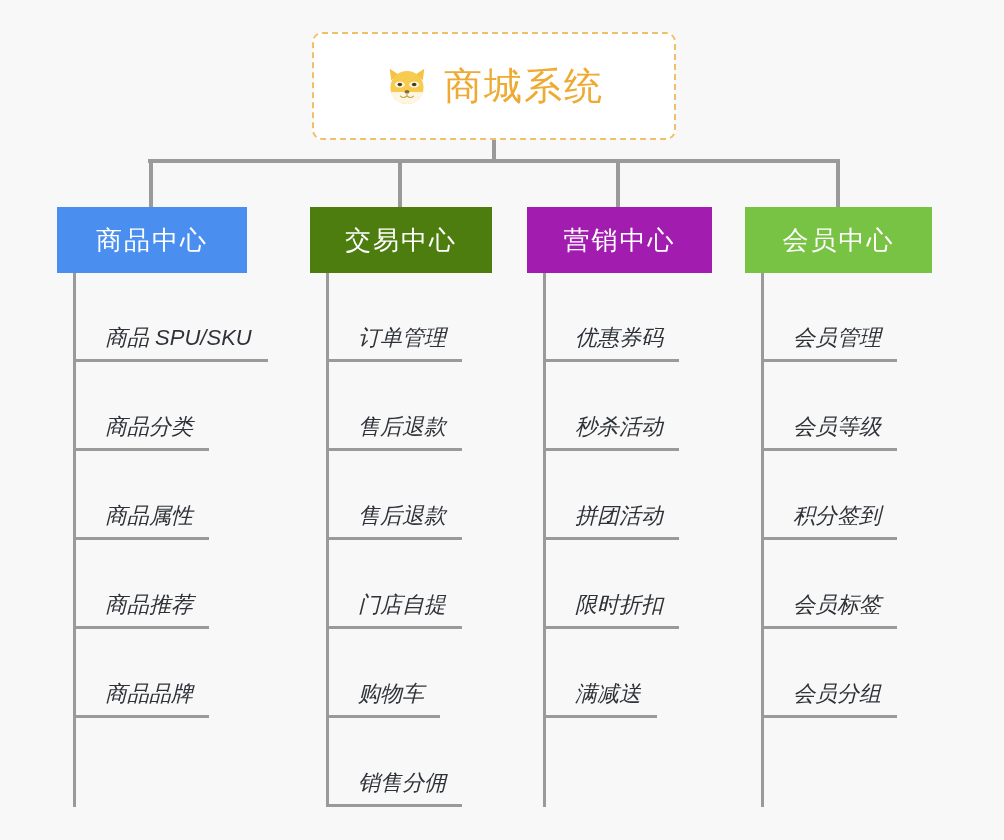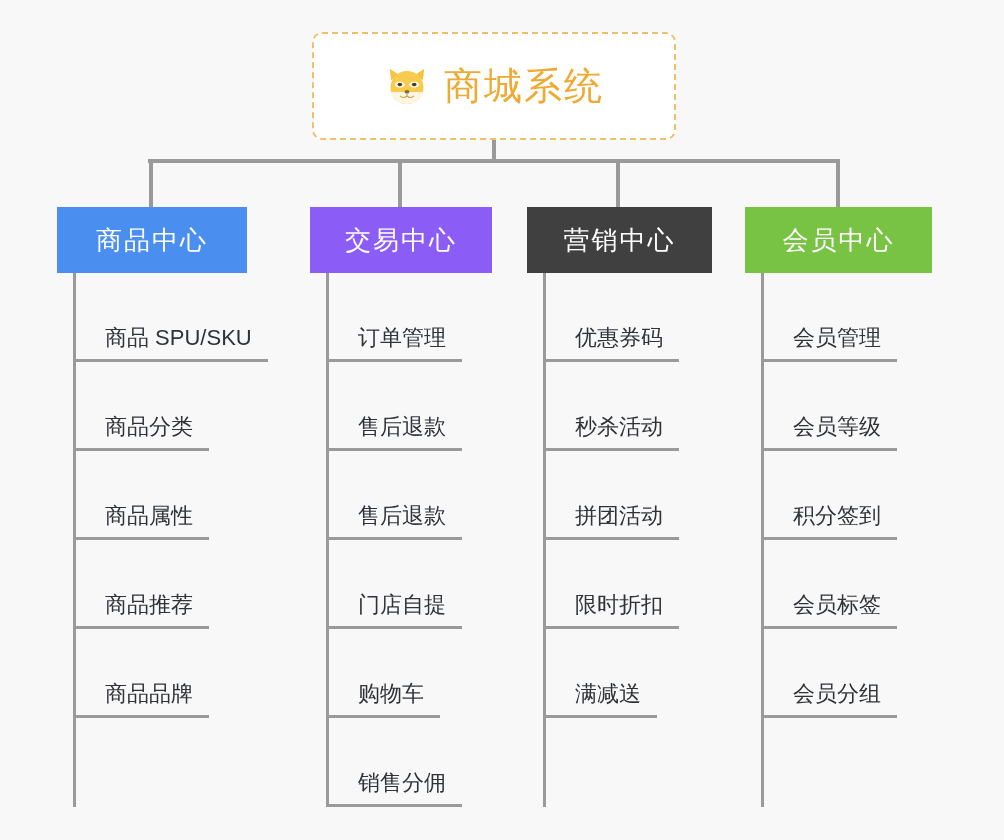--- a/index.html
+++ b/index.html
@@ -121,20 +121,21 @@
     width: 3px;
     background: #9a9a9a;
   }
   .leaf-item {
     position: relative;
     height: 89px;
     display: flex;
     align-items: flex-end;
     padding-left: 18px;
     box-sizing: border-box;
+    font-style: italic;
   }
   .leaf-label {
     position: relative;
     display: inline-block;
     font-size: 22px;
     color: #2f3338;
     line-height: 1.1;
     padding: 0 16px 9px 30px;
     border-bottom: 3px solid #9a9a9a;
     white-space: nowrap;
@@ -184,21 +185,21 @@
           <span class="leaf-label">商品推荐</span>
         </li>
       <li class="leaf-item">
           <span class="leaf-label">商品品牌</span>
         </li>
     </ul>
   </div>
 
   <div class="column col-1">
     <div class="cat-drop"></div>
-    <div class="cat-box" style="background: #8b5cf6; text-align: right;">
+    <div class="cat-box" style="background: #4d7c0f; text-align: right;">
       <span>交易中心</span>
     </div>
     <ul class="leaf-list">
       <div class="leaf-trunk" style="height: 534px;"></div>
       <li class="leaf-item">
           <span class="leaf-label">订单管理</span>
         </li>
       <li class="leaf-item">
           <span class="leaf-label">售后退款</span>
         </li>
@@ -212,21 +213,21 @@
           <span class="leaf-label">购物车</span>
         </li>
       <li class="leaf-item">
           <span class="leaf-label">销售分佣</span>
         </li>
     </ul>
   </div>
 
   <div class="column col-2">
     <div class="cat-drop"></div>
-    <div class="cat-box" style="background: #404040; align-items: center;">
+    <div class="cat-box" style="background: #a21caf; align-items: center;">
       <span>营销中心</span>
     </div>
     <ul class="leaf-list">
       <div class="leaf-trunk" style="height: 534px;"></div>
       <li class="leaf-item">
           <span class="leaf-label">优惠券码</span>
         </li>
       <li class="leaf-item">
           <span class="leaf-label">秒杀活动</span>
         </li>

